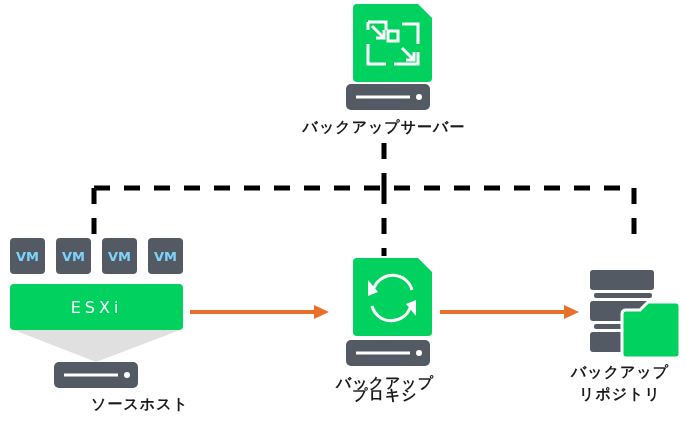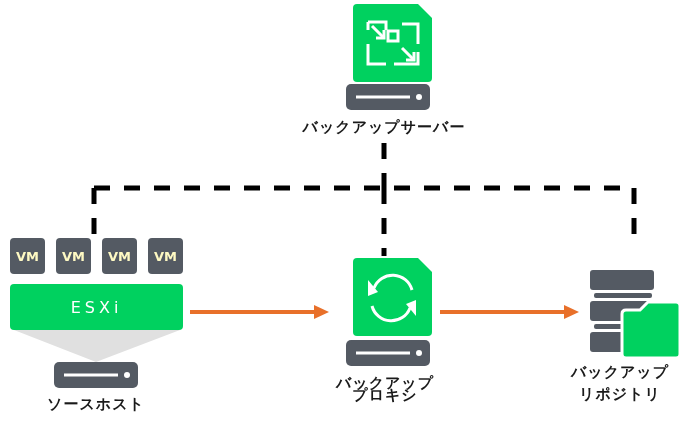--- a/index.html
+++ b/index.html
@@ -2,21 +2,21 @@
 <html><head>
 <meta charset="utf-8">
 <style>
   html, body { margin: 0; padding: 0; background: #ffffff; }
   body { width: 700px; height: 426px; position: relative; overflow: hidden;
          font-family: "DejaVu Sans", sans-serif; }
   #diagram { position: absolute; left: 0; top: 0; width: 700px; height: 426px; }
   .label { position: absolute; font-size: 15px; font-weight: bold; color: #1a1a1a;
            text-align: center; line-height: 20px; letter-spacing: 1px; white-space: nowrap; }
   .vm { position: absolute; top: 238px; width: 35px; height: 36px; background: #545a63;
-        border-radius: 4px; color: #fef9c3; font-weight: bold; font-size: 13px;
+        border-radius: 4px; color: #7dd3fc; font-weight: bold; font-size: 13px;
         display: flex; align-items: center; justify-content: center; }
   .esxi { position: absolute; left: 10px; top: 284px; width: 173px; height: 46px;
           background: #00d15f; border-radius: 4px; color: #fff; font-weight: normal;
           font-size: 16px; letter-spacing: 4px; display: flex; align-items: center; justify-content: center; }
 </style>
 </head>
 <body>
 
 <svg id="diagram" viewBox="0 0 700 426">
 
@@ -85,17 +85,17 @@
 </svg>
 
 <div class="vm" style="left:10px">VM</div>
 <div class="vm" style="left:56px">VM</div>
 <div class="vm" style="left:102px">VM</div>
 <div class="vm" style="left:148px">VM</div>
 
 <div class="esxi">ESXi</div>
 
 <div class="label" style="left:284px; top:117px; width:200px;">バックアップサーバー</div>
-<div class="label" style="left:0px; top:394px; width:192px;">ソースホスト</div>
+<div class="label" style="left:0px; top:394px; width:192px;padding-left:44px;">ソースホスト</div>
 <div class="label" style="left:290px; top:373px; width:190px;">バックアップ</div>
 <div class="label" style="left:290px; top:385px; width:190px;">プロキシ</div>
 <div class="label" style="left:545px; top:362px; width:150px;">バックアップ</div>
 <div class="label" style="left:545px; top:384px; width:150px;text-align:center;">リポジトリ</div>
 
 </body></html>

